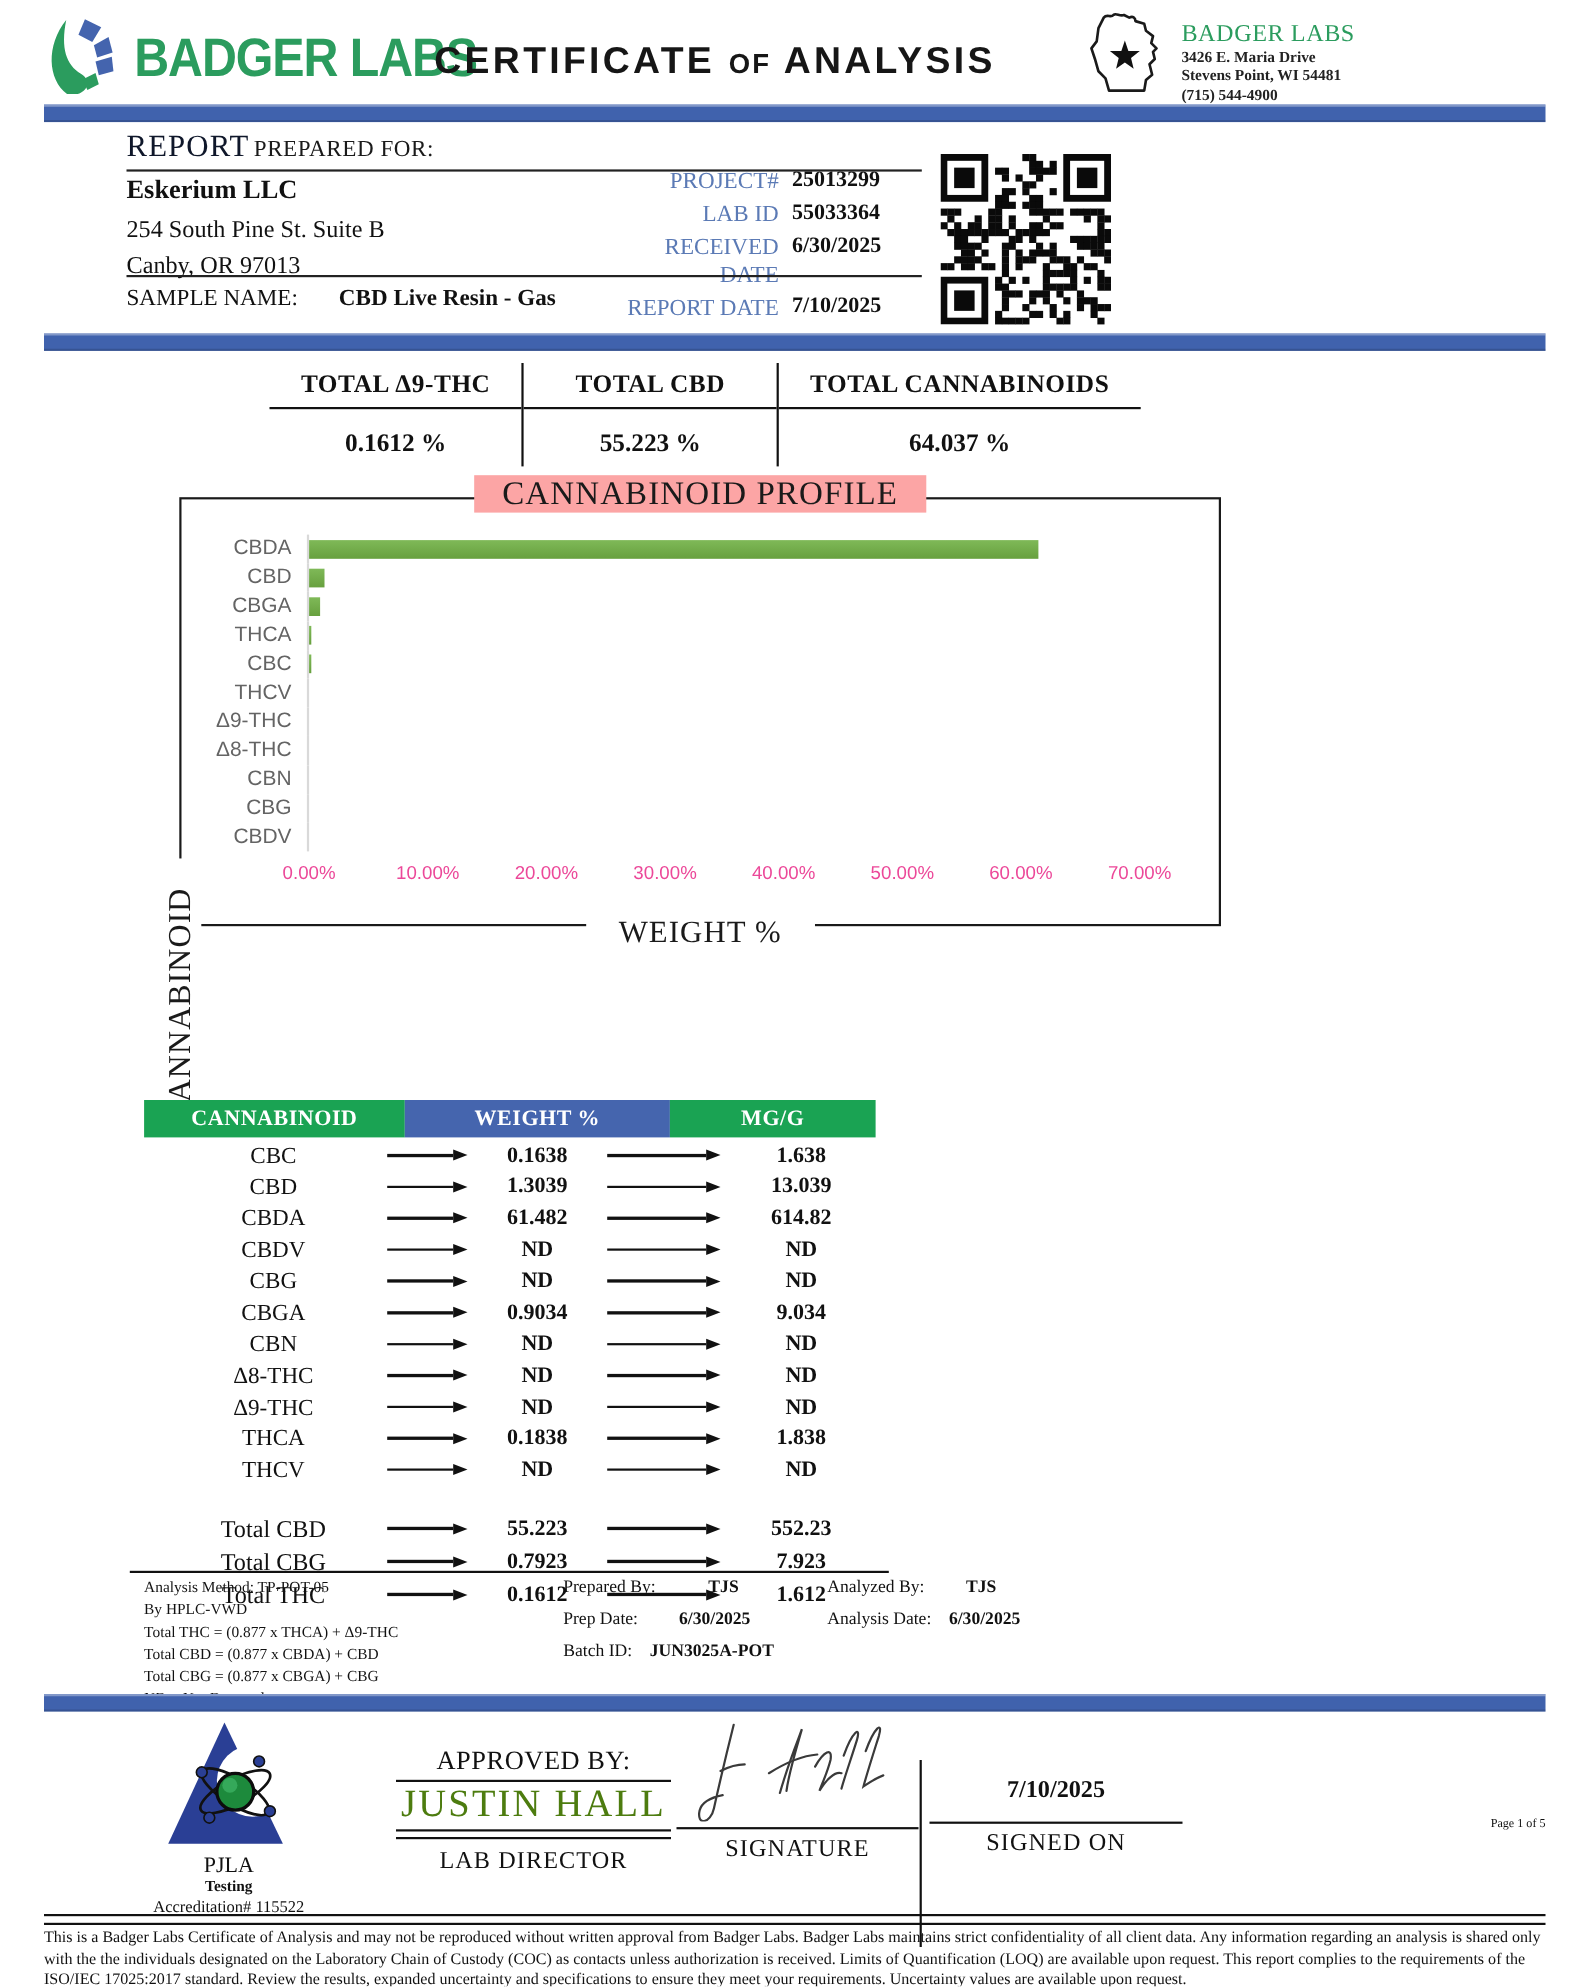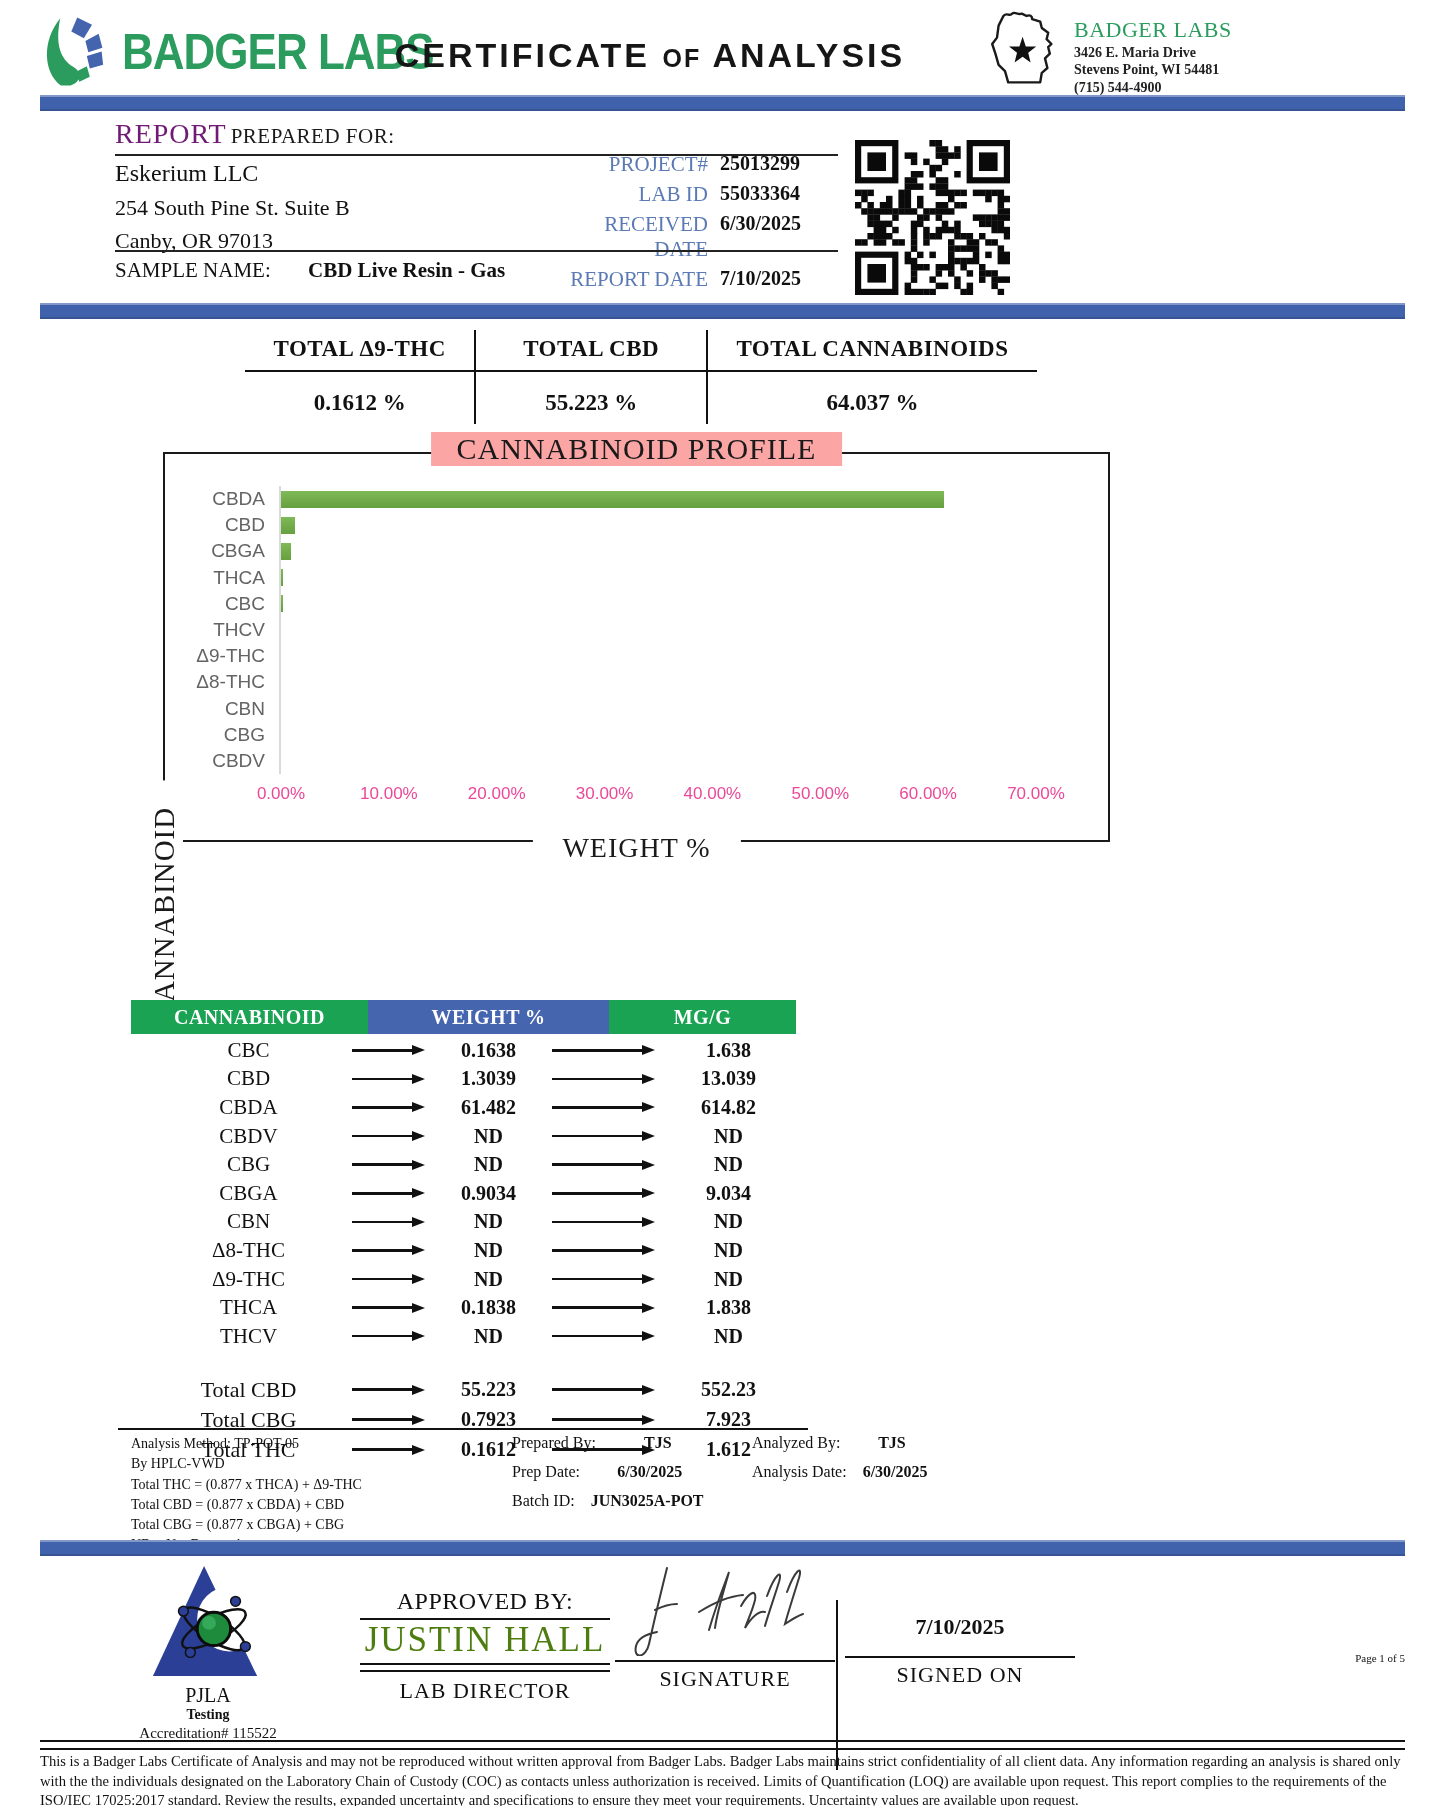--- a/index.html
+++ b/index.html
@@ -19,24 +19,24 @@
   .labinfo{padding-top:8px;line-height:1.25;}
   .labname{color:#2b9c5e;font-size:22px;letter-spacing:0.5px;}
   .labaddr{font-size:14px;font-weight:600;color:#222;}
 
   .bluebar{left:40px;width:1365px;height:16px;background:#4062ad;
       box-shadow:inset 0 2px 0 rgba(255,255,255,.35), inset 0 -2px 0 rgba(0,0,0,.15);}
   .bar1{top:95px;} .bar2{top:303px;} .bar3{top:1540px;}
 
   
   .rep-head{left:115px;top:118px;width:723px;border-bottom:2.5px solid #222;padding-bottom:4px;}
-  .rep-blue{color:#701a75;font-size:28px;letter-spacing:1px;}
+  .rep-blue{color:#0f172a;font-size:28px;letter-spacing:1px;}
   .rep-rest{color:#1a1a1a;font-size:21px;letter-spacing:0.5px;}
   .client{left:115px;top:155px;line-height:1.5;font-size:22px;}
-  .client .cname{font-weight:400;font-size:24px;}
+  .client .cname{font-weight:700;font-size:24px;}
   .meta{left:560px;top:152px;width:278px;}
   .meta-row{display:grid;grid-template-columns:1fr 118px;column-gap:12px;margin-bottom:5px;}
   .meta-label{color:#5b7ab5;font-size:21px;text-align:right;}
   .meta-value{font-weight:700;font-size:20px;text-align:left;}
   .rep-footline{left:115px;top:250px;width:723px;border-top:2.5px solid #222;}
   .sample-row{left:115px;top:258px;font-size:21px;}
   .sample-row .sv{font-weight:700;margin-left:32px;}
   .qr{left:855px;top:140px;width:155px;height:155px;}
 
   

